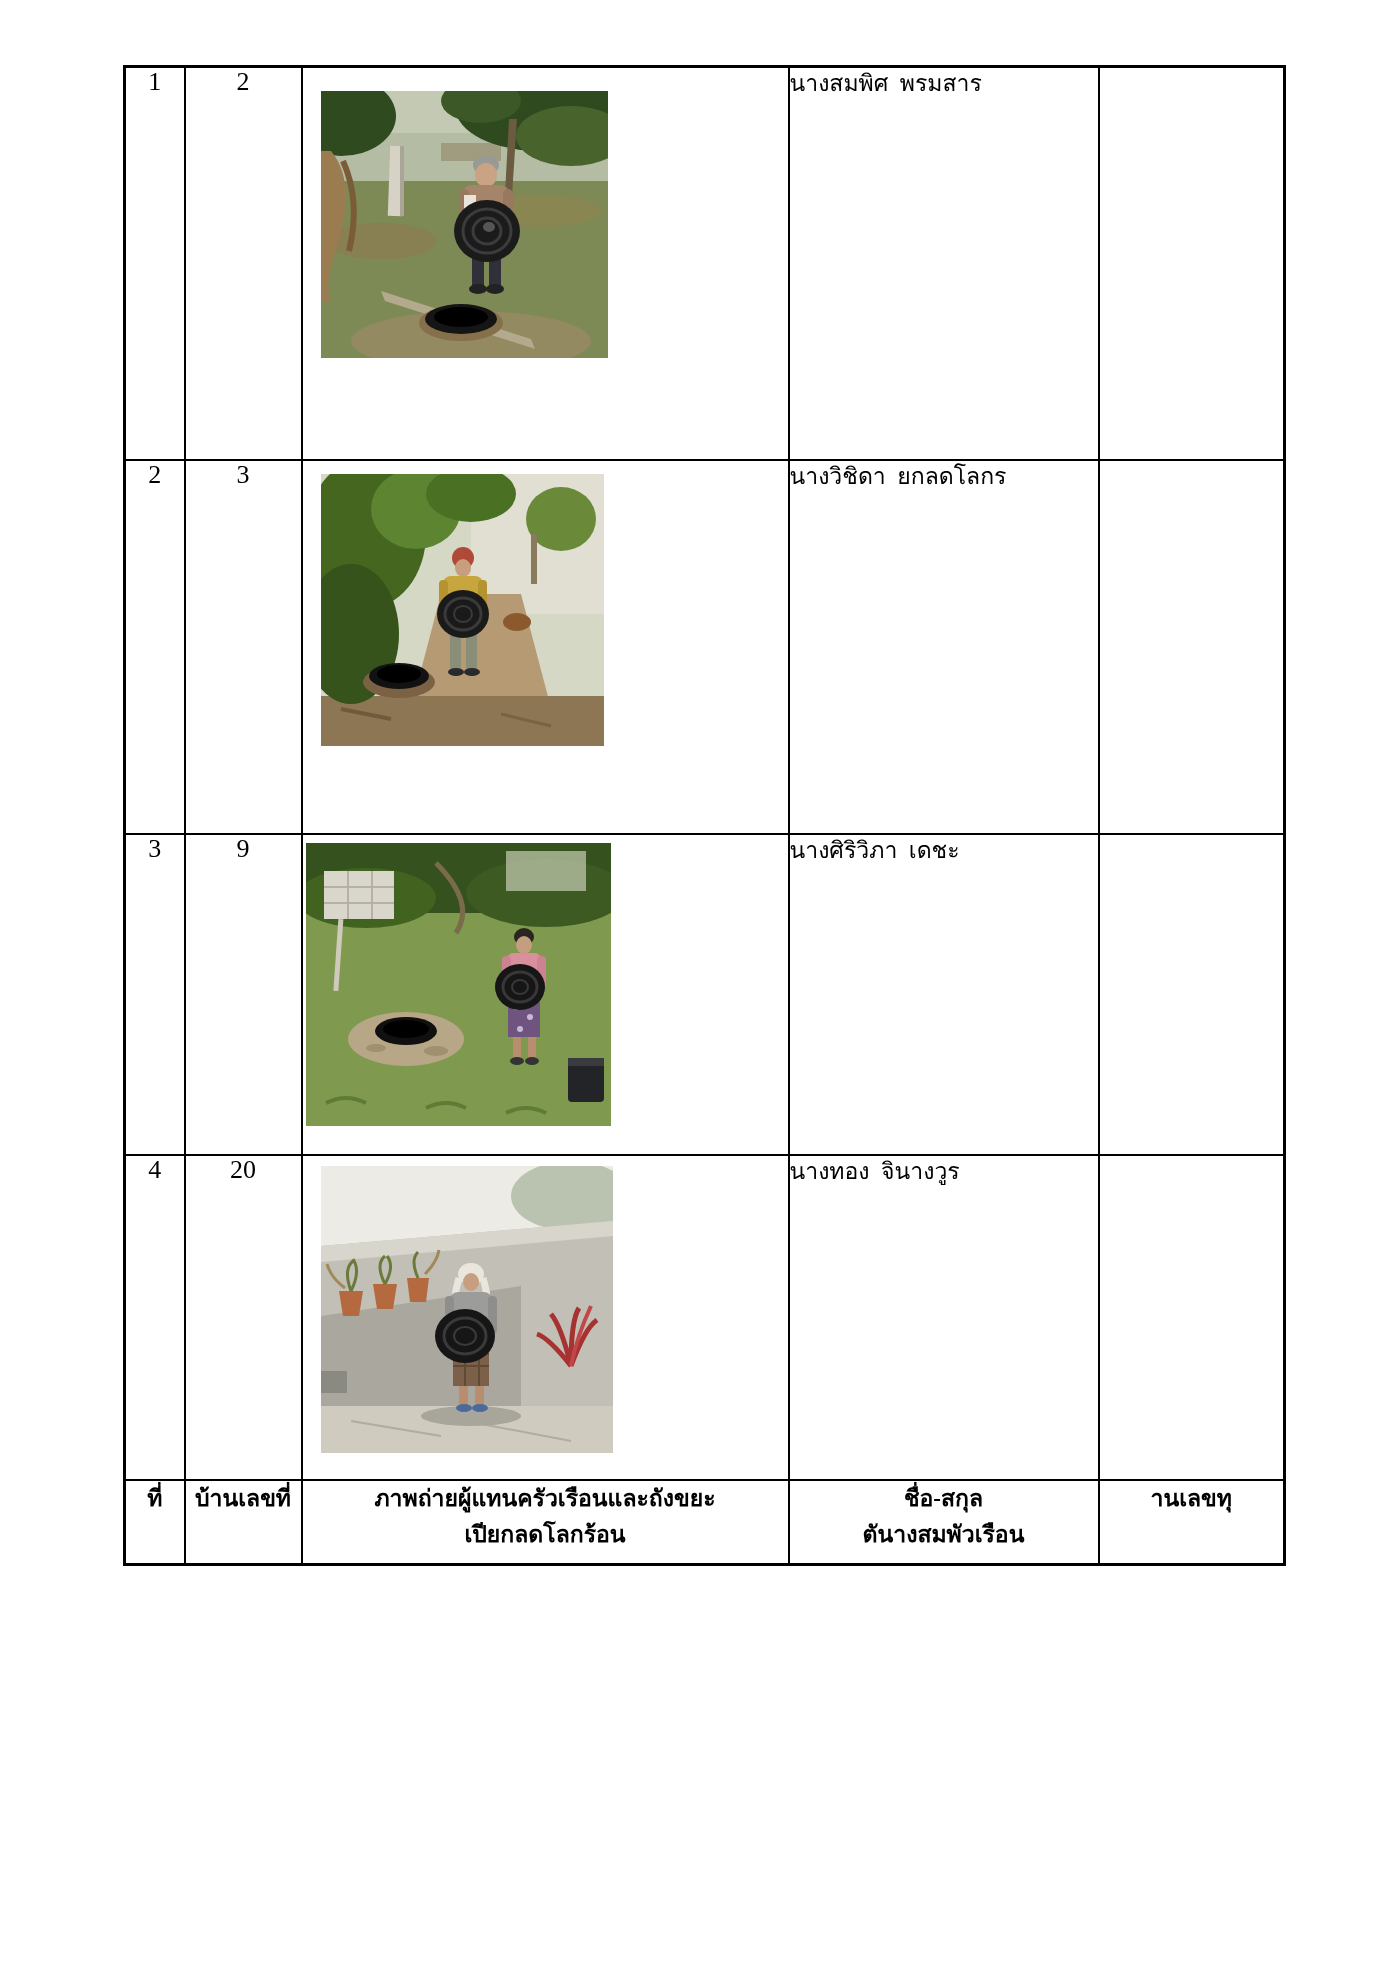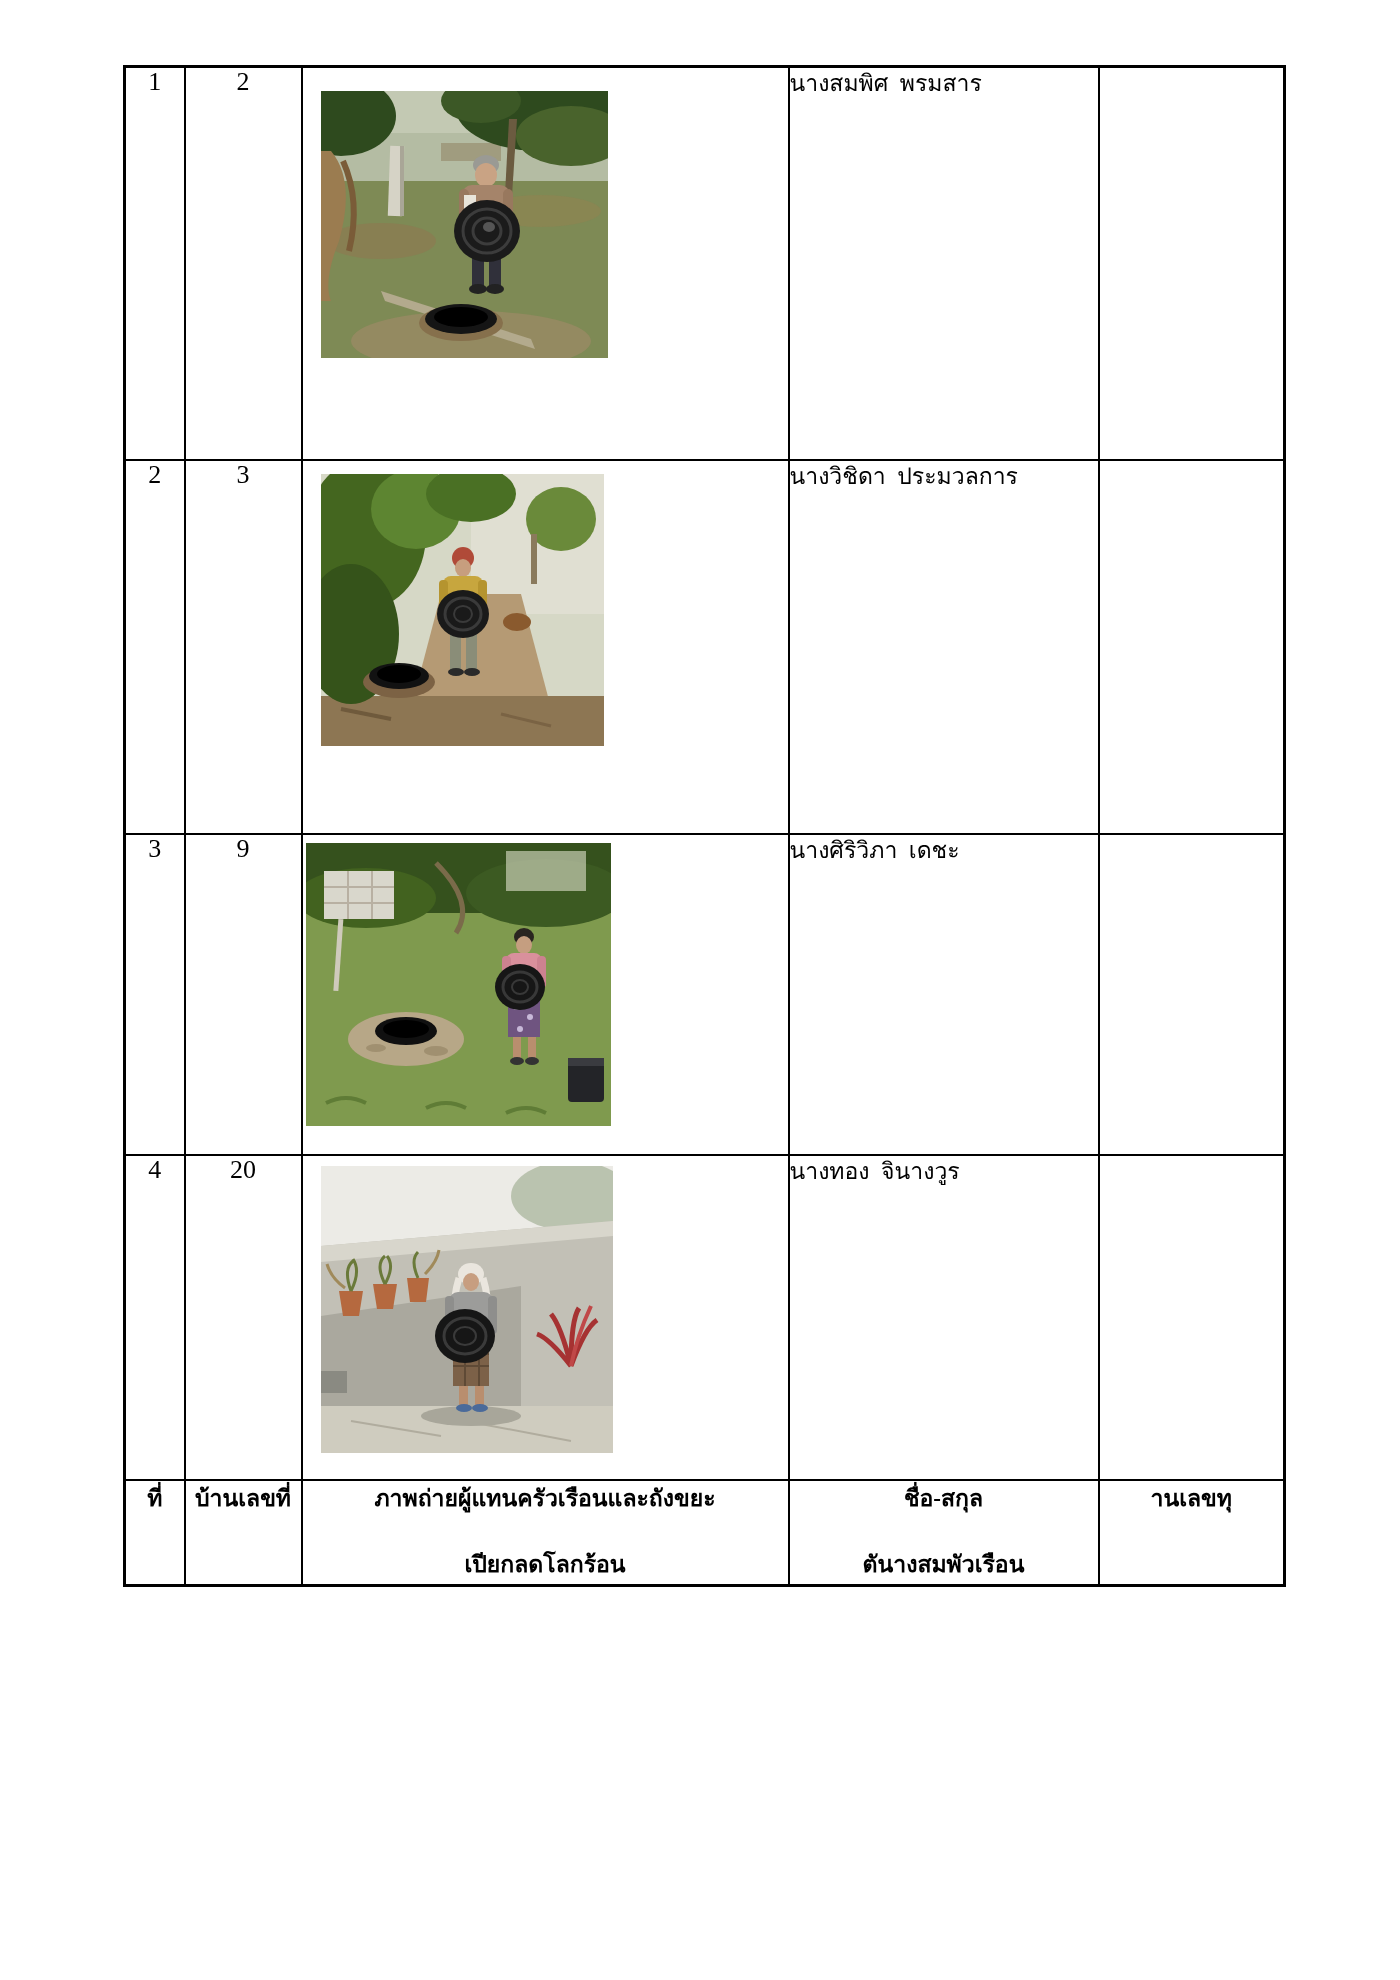--- a/index.html
+++ b/index.html
@@ -58,21 +58,21 @@
   .ph2{left:18px;top:13px;width:283px;height:272px;}
   .ph3{left:3px;top:8px;width:305px;height:283px;}
   .ph4{left:18px;top:10px;width:292px;height:287px;}
   .hdr{
     text-align:center;
     font-weight:bold;
     font-size:23px;
     padding-top:10px;
     line-height:1.6;
   }
-  .hdr .l2{display:block;margin-top:30px;}
+  .hdr .l2{display:block;}
 </style>
 </head>
 <body>
 
 <div class="page">
 
   <table class="doc">
     <colgroup>
       <col class="c-no">
         <col class="c-house">
@@ -171,21 +171,21 @@
               </g>
               <ellipse cx="196" cy="148" rx="14" ry="9" fill="#8a5a2e"></ellipse>
               <g>
                 <ellipse cx="78" cy="208" rx="36" ry="16" fill="#7c6244"></ellipse>
                 <ellipse cx="78" cy="202" rx="30" ry="13" fill="#121212"></ellipse>
                 <ellipse cx="78" cy="200" rx="22" ry="9" fill="#000"></ellipse>
               </g>
             </svg>
           </div>
         </td>
-        <td class="name-cell">นางวิชิดา  ประมวลการ</td>
+        <td class="name-cell">นางวิชิดา  ยกลดโลกร</td>
         <td></td>
       </tr>
 
       <tr class="r3">
         <td class="num">3</td>
         <td class="num">9</td>
         <td>
           <div class="photo-wrap">
             <svg class="photo ph3" viewBox="0 0 305 283" preserveAspectRatio="none">
               <rect x="0" y="0" width="305" height="283" fill="#7f9a4e"></rect>

